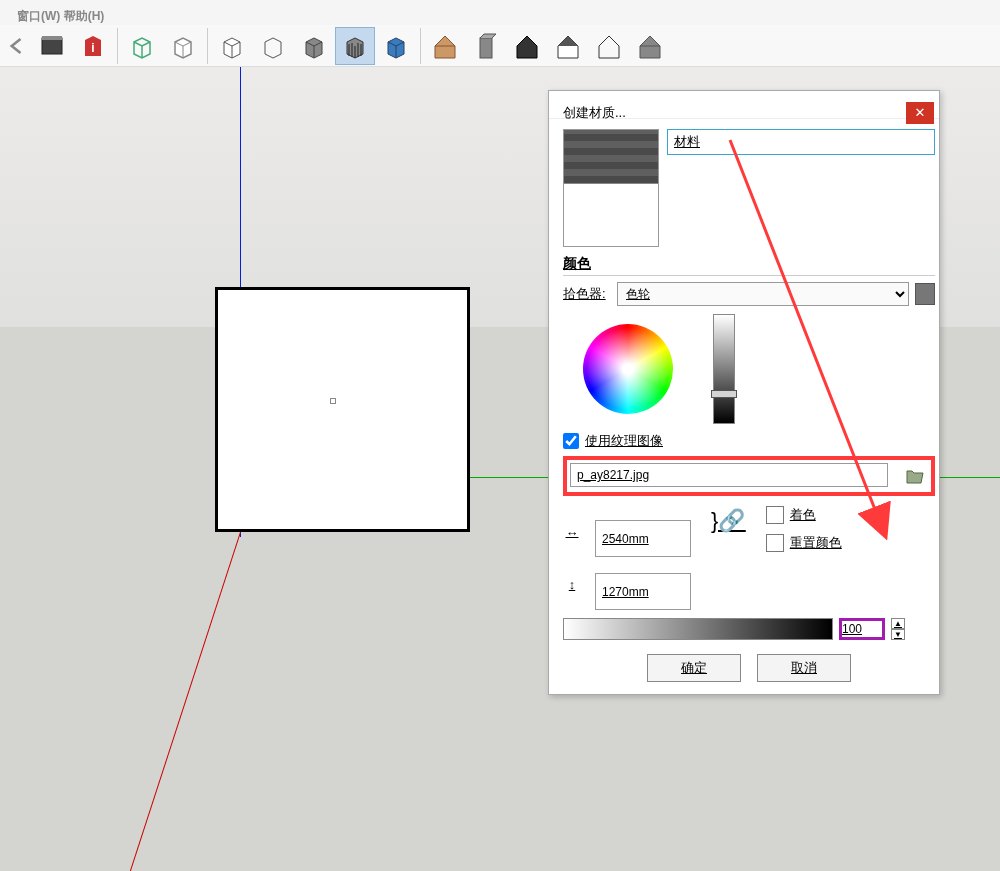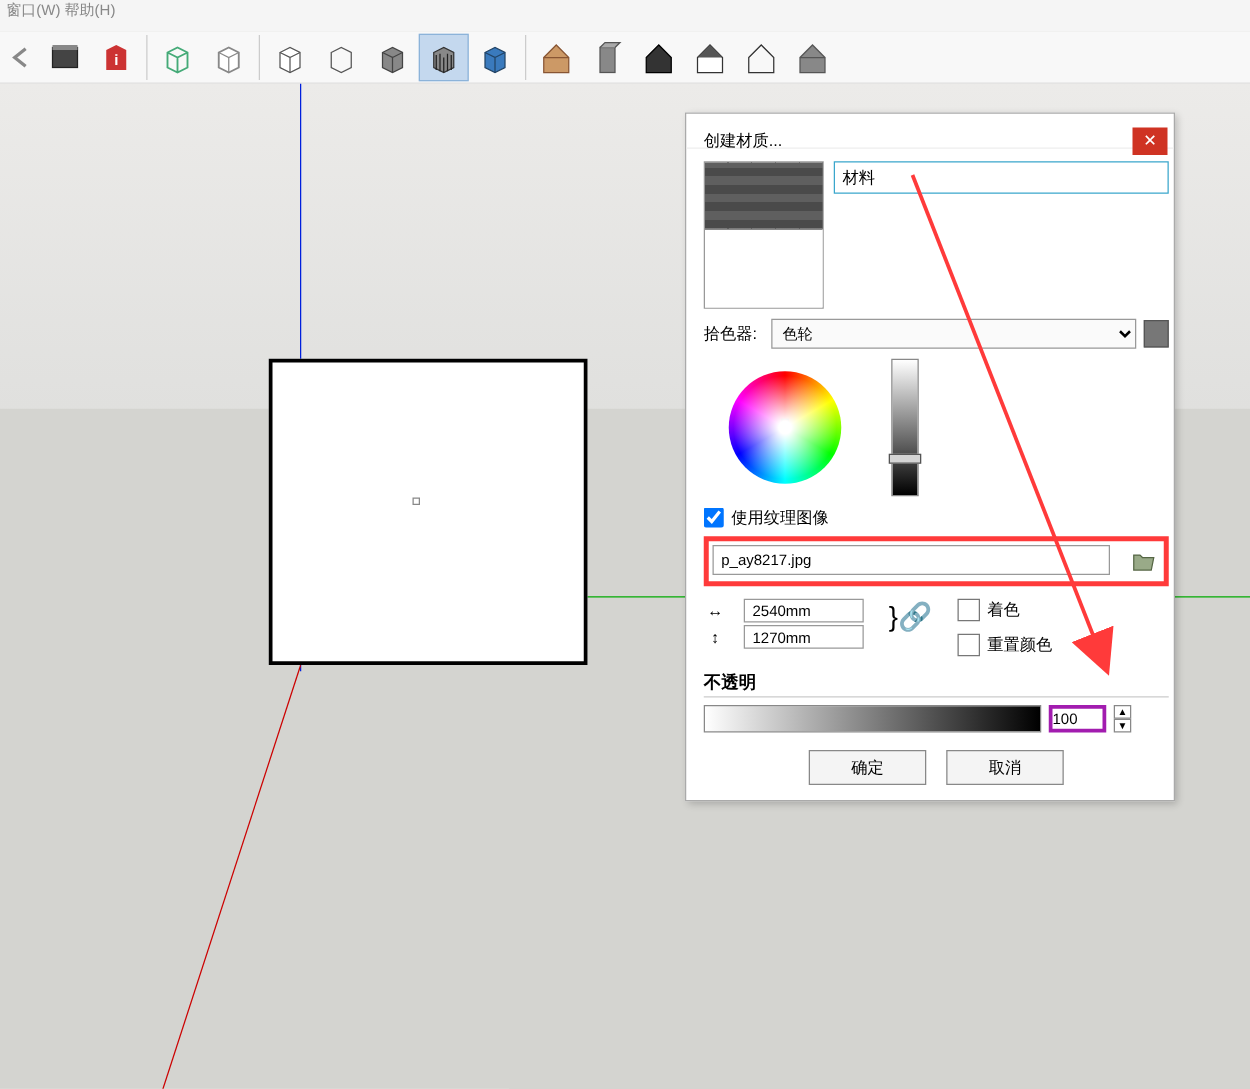--- a/index.html
+++ b/index.html
@@ -1,19 +1,19 @@
 <!DOCTYPE html>
 <html><head>
 <meta charset="utf-8">
 <style>
 * { box-sizing: border-box; margin: 0; padding: 0; font-family: "Microsoft YaHei", sans-serif; }
 body { width: 1000px; height: 871px; overflow: hidden; background: #d4d4d0; position: relative; }
 
 
-.menu-bar { height: 25px; background: #f5f5f5; padding-left: 5px; display: flex; align-items: flex-start; font-size: 12px; color: #888; }
+.menu-bar { height: 25px; background: #f5f5f5; padding-left: 17px; display: flex; align-items: flex-end; font-size: 12px; color: #888; font-weight: bold; }
 
 
 .toolbar { height: 42px; background: #f8f8f8; border-bottom: 1px solid #ddd; display: flex; align-items: center; padding-left: 3px; gap: 1px; }
 .toolbar-sep { width: 1px; height: 36px; background: #ccc; margin: 0 3px; }
 .tool-btn { width: 40px; height: 38px; display: flex; align-items: center; justify-content: center; cursor: pointer; }
 .tool-btn.active { background: #c4d8ee; border: 1px solid #8cb3d9; }
 .tool-icon { width: 32px; height: 32px; }
 .arrow-btn { width: 28px; }
 
 
@@ -28,21 +28,21 @@
 .axis-red { left: 240px; top: 465px; width: 1px; height: 370px; background: #cc0000; transform: rotate(18deg); }
 
 
 .face { position: absolute; left: 215px; top: 220px; width: 255px; height: 245px; background: #fff; border: 3px solid #000; }
 .face .hl { position: absolute; left: 45%; top: 45%; width: 6px; height: 6px; border: 1px solid #888; }
 
 
 .dialog { position: absolute; left: 548px; top: 90px; width: 392px; background: #fff; border: 1px solid #aaa; box-shadow: 2px 2px 6px rgba(0,0,0,0.2); }
 .dlg-title { height: 28px; display: flex; align-items: center; justify-content: space-between; padding: 16px 5px 0 14px; font-size: 13px; border-bottom: 1px solid #eee; }
 .close-btn { width: 28px; height: 22px; background: #cf3323; color: #fff; display: flex; align-items: center; justify-content: center; font-size: 13px; cursor: pointer; }
-.dlg-body { padding: 10px 4px 12px 14px; font-size: 13px; }
+.dlg-body { padding: 10px 4px 12px 14px; font-size: 13px; text-decoration: underline; }
 
 
 .preview-row { display: flex; gap: 8px; margin-bottom: 8px; }
 .preview-box { width: 96px; height: 118px; border: 1px solid #999; display: flex; flex-direction: column; }
 .preview-texture { flex: 0 0 54px; background:
   repeating-linear-gradient(0deg, #4a4a4a 0, #4a4a4a 7px, #5f5f5f 7px, #5f5f5f 14px),
   repeating-linear-gradient(90deg, transparent 0, transparent 18px, #333 18px, #333 19px);
   border-bottom: 1px solid #888;
 }
 .preview-color { flex: 1; background: #fff; }
@@ -66,21 +66,21 @@
 
 .chk { display: flex; align-items: center; gap: 6px; margin: 6px 0; }
 .chk input { width: 16px; height: 16px; }
 .texture-highlight { border: 4px solid #ff3a3a; padding: 3px 3px; display: flex; gap: 14px; margin: 4px 0 8px 0; position: relative; }
 .tex-file { flex: 1; height: 24px; border: 1px solid #999; padding: 0 6px; font-size: 12px; }
 .browse { width: 26px; height: 26px; display: flex; align-items: center; justify-content: center; cursor: pointer; }
 
 
 .dim-row { display: flex; align-items: center; gap: 8px; margin: 2px 0; }
 .dim-icon { width: 18px; text-align: center; }
-.dim-field { width: 96px; height: 19px; border: 1px solid #999; padding: 0 6px; font-size: 12px; margin-left: 6px; }
+.dim-field { width: 96px; height: 37px; border: 1px solid #999; padding: 0 6px; font-size: 12px; margin-left: 6px; margin-top: 14px; }
 .dim-right { display: flex; align-items: flex-start; gap: 6px; }
 .dim-right .box { width: 18px; height: 18px; border: 1px solid #777; }
 
 
 .opacity-slider { width: 270px; height: 22px; background: linear-gradient(90deg, #fff, #000); border: 1px solid #888; }
 .opacity-num { width: 46px; height: 22px; border: 3px solid #a21caf; text-align: left; font-size: 12px; }
 .spin { display: flex; flex-direction: column; height: 22px; }
 .spin span { width: 14px; height: 11px; border: 1px solid #888; font-size: 8px; text-align: center; line-height: 9px; cursor: pointer; }
 
 
@@ -212,20 +212,21 @@
   </div>
   <div class="dlg-body">
     <div class="preview-row">
       <div class="preview-box">
         <div class="preview-texture"></div>
         <div class="preview-color"></div>
       </div>
       <input class="name-field" value="材料" style="">
     </div>
 
+    <div class="sect-h">颜色</div>
     <div class="sect-sub">
       <label>拾色器:</label>
       <select class="picker-select">
         <option>色轮</option>
       </select>
       <div class="swatch"></div>
     </div>
     <div class="color-area">
       <div class="color-wheel">
           <div class="wheel-marker"></div>
@@ -265,21 +266,20 @@
             <div class="box"></div>
             <span>着色</span>
           </div>
         <div class="dim-right" style="margin-top:10px;">
             <div class="box"></div>
             <span>重置颜色</span>
           </div>
       </div>
     </div>
 
-    <div class="sect-h" style="margin-top:12px;">不透明</div>
     <div style="display:flex; align-items:center; gap:6px; margin-top:6px;">
       <div class="opacity-slider"></div>
       <input class="opacity-num" value="100" style="">
       <div class="spin">
           <span>▲</span>
           <span>▼</span>
         </div>
     </div>
 
     <div class="dlg-btns">

